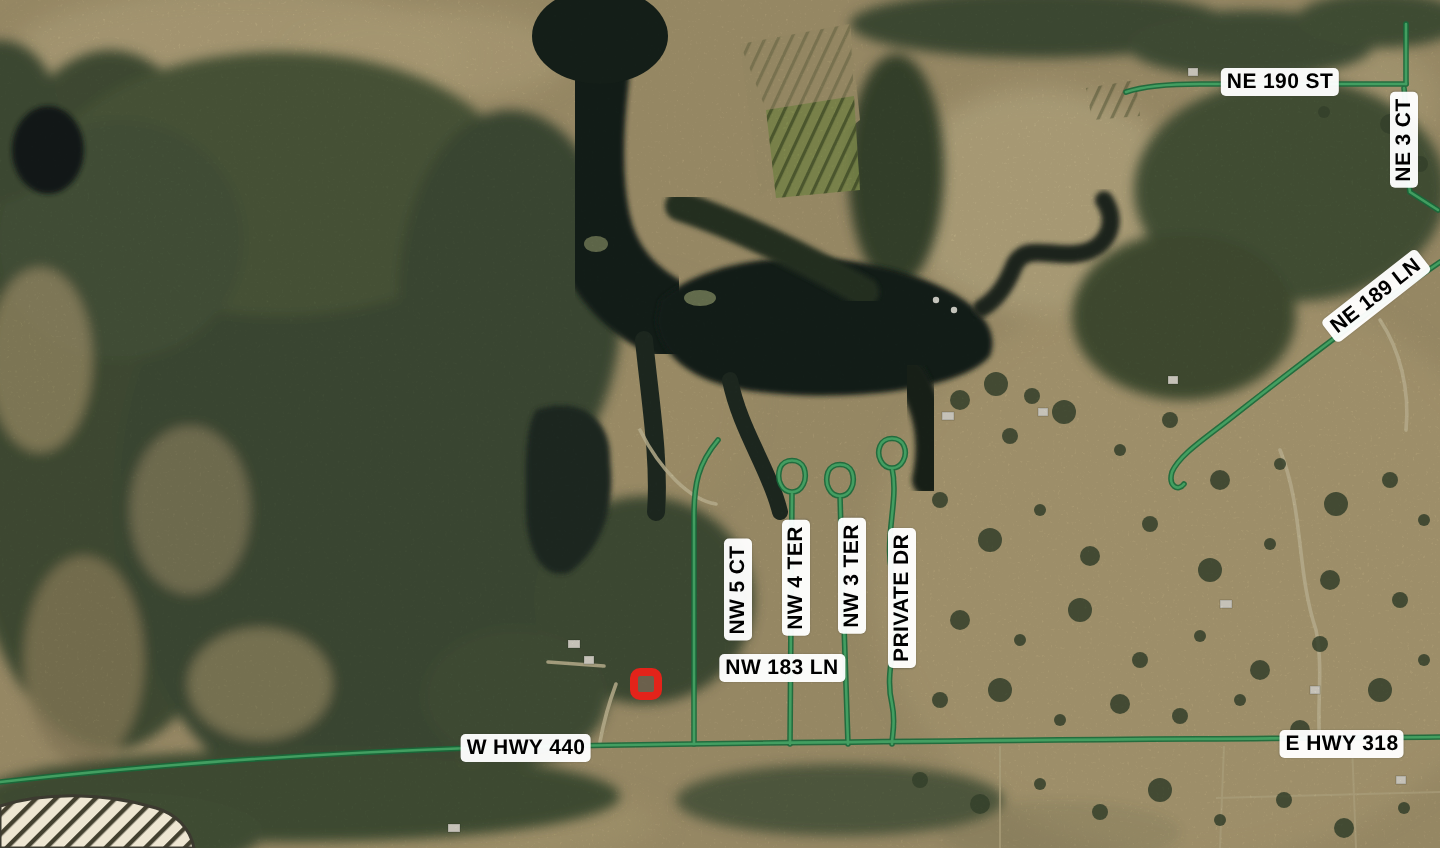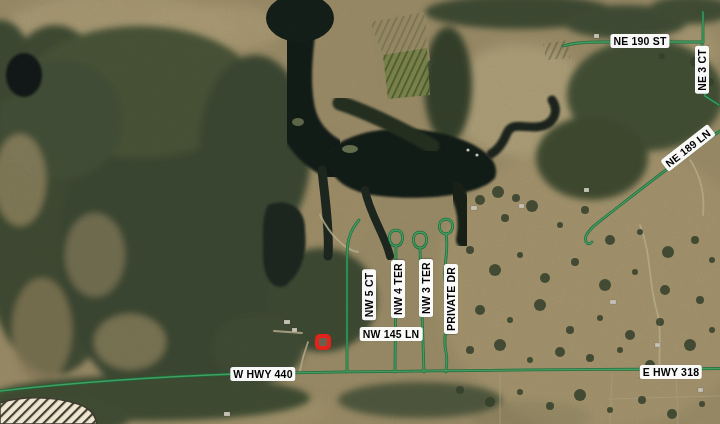--- a/index.html
+++ b/index.html
@@ -226,19 +226,19 @@
     <path d="M0,403 C22,396 52,396 78,404 C88,407 95,414 97,424 L0,424 Z" fill="url(#hatch)" stroke="#3c3a30" stroke-width="1.5"></path>
   </svg>
 
   <div class="rl" style="left:640px;top:41px;">NE 190 ST</div>
   <div class="rl vert" style="left:702px;top:70px;">NE 3 CT</div>
   <div class="rl diag" style="left:688px;top:148px;">NE 189 LN</div>
   <div class="rl vert" style="left:369px;top:295px;">NW 5 CT</div>
   <div class="rl vert" style="left:398px;top:289px;">NW 4 TER</div>
   <div class="rl vert" style="left:426px;top:288px;">NW 3 TER</div>
   <div class="rl vert" style="left:451px;top:299px;">PRIVATE DR</div>
-  <div class="rl" style="left:391px;top:334px;">NW 145 LN</div>
+  <div class="rl" style="left:391px;top:334px;">NW 183 LN</div>
   <div class="rl" style="left:263px;top:374px;">W HWY 440</div>
   <div class="rl" style="left:671px;top:372px;">E HWY 318</div>
 
   <div class="marker"></div>
 
 </div>
 
 </body></html>

